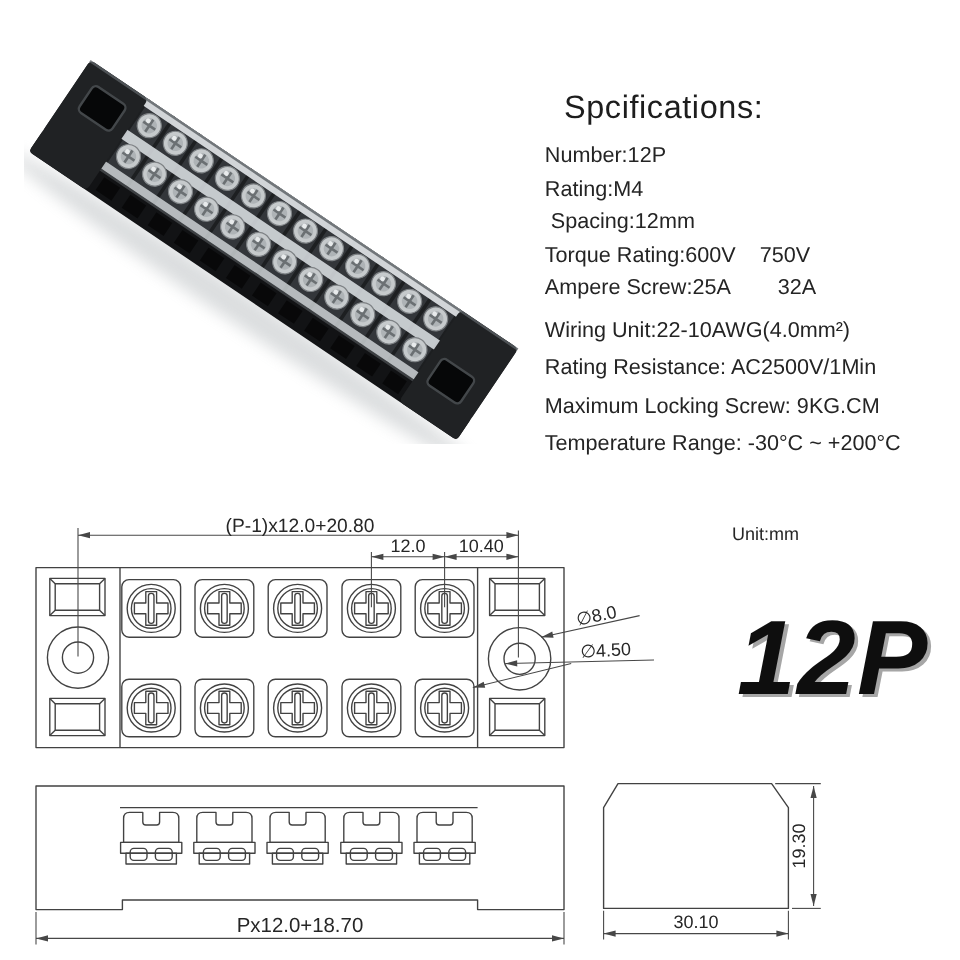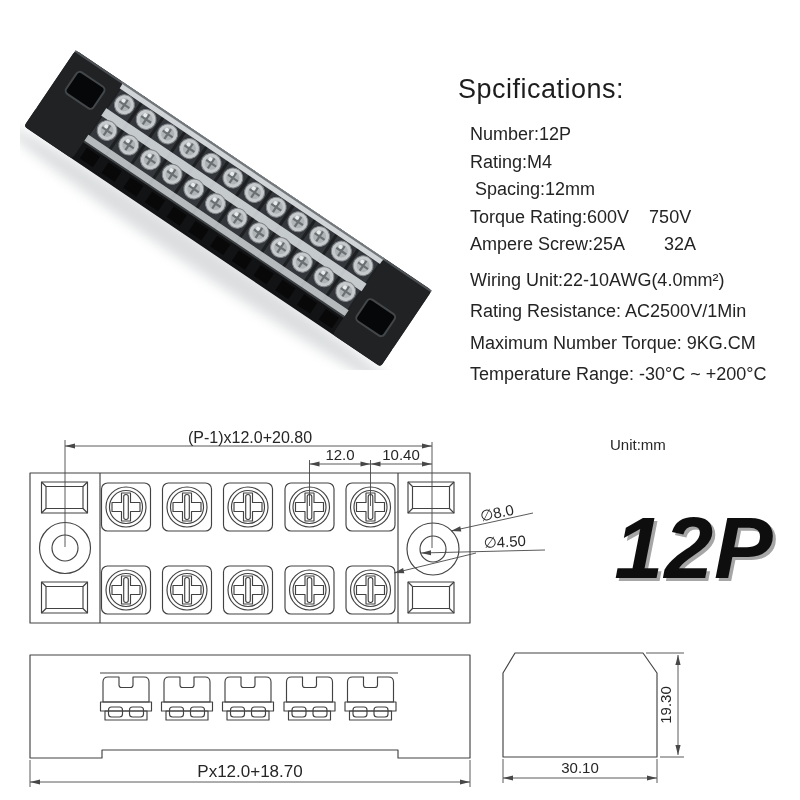--- a/index.html
+++ b/index.html
@@ -2,22 +2,22 @@
 <html><head>
 <meta charset="utf-8">
 <style>
   html,body{margin:0;padding:0;background:#fff;}
   .canvas{position:relative;width:800px;height:800px;background:#ffffff;overflow:hidden;
           font-family:"Liberation Sans",sans-serif;}
   
   .photo{position:absolute;left:20px;top:40px;width:430px;height:330px;}
   
   .specs{position:absolute;left:454px;top:74px;color:#222;}
-  .specs .heading{font-size:27px;font-weight:400;letter-spacing:.5px;margin:0 0 11px 4px;color:#1d1d1d;}
-  .spec-lines{margin:16px;padding:0;list-style:none;}
+  .specs .heading{font-size:27px;font-weight:400;letter-spacing:.5px;margin:0 0 11px 16px;color:#1d1d1d;}
+  .spec-lines{margin:0;padding:0;list-style:none;}
   .spec-line{font-size:18px;line-height:27.5px;height:27.5px;white-space:pre;color:#242424;}
   .spec-line.g2{height:31.5px;line-height:31.5px;}
   .spec-line.first-g2{margin-top:6px;}
   
   .drawing{position:absolute;left:0;top:400px;width:800px;height:400px;}
   .ln{fill:none;stroke:#424242;stroke-width:1.15;stroke-linejoin:round;}
   .dim{fill:none;stroke:#474747;stroke-width:0.9;}
   .dtx{fill:#262626;font-size:15px;font-family:"Liberation Sans",sans-serif;}
   .d16{font-size:16px;}
   .d17{font-size:17px;}
@@ -90,21 +90,21 @@
   <div class="specs">
     <div class="heading">Spcifications:</div>
     <div class="spec-lines">
       <div class="spec-line">Number:12P</div>
       <div class="spec-line">Rating:M4</div>
       <div class="spec-line"> Spacing:12mm</div>
       <div class="spec-line">Torque Rating:600V    750V</div>
       <div class="spec-line">Ampere Screw:25A        32A</div>
       <div class="spec-line g2 first-g2">Wiring Unit:22-10AWG(4.0mm²)</div>
       <div class="spec-line g2">Rating Resistance: AC2500V/1Min</div>
-      <div class="spec-line g2">Maximum Number Torque: 9KG.CM</div>
+      <div class="spec-line g2">Maximum Locking Screw: 9KG.CM</div>
       <div class="spec-line g2">Temperature Range: -30°C ~ +200°C</div>
     </div>
   </div>
 
   <svg class="drawing" viewBox="0 0 800 400">
     <defs>
       <marker id="ar" markerWidth="12" markerHeight="7" refX="10.5" refY="3" orient="auto-start-reverse" markerUnits="userSpaceOnUse">
         <path d="M10.5,3 L0.5,0.4 L0.5,5.6 Z" fill="#474747"></path>
       </marker>
       <g id="cellScrew">

